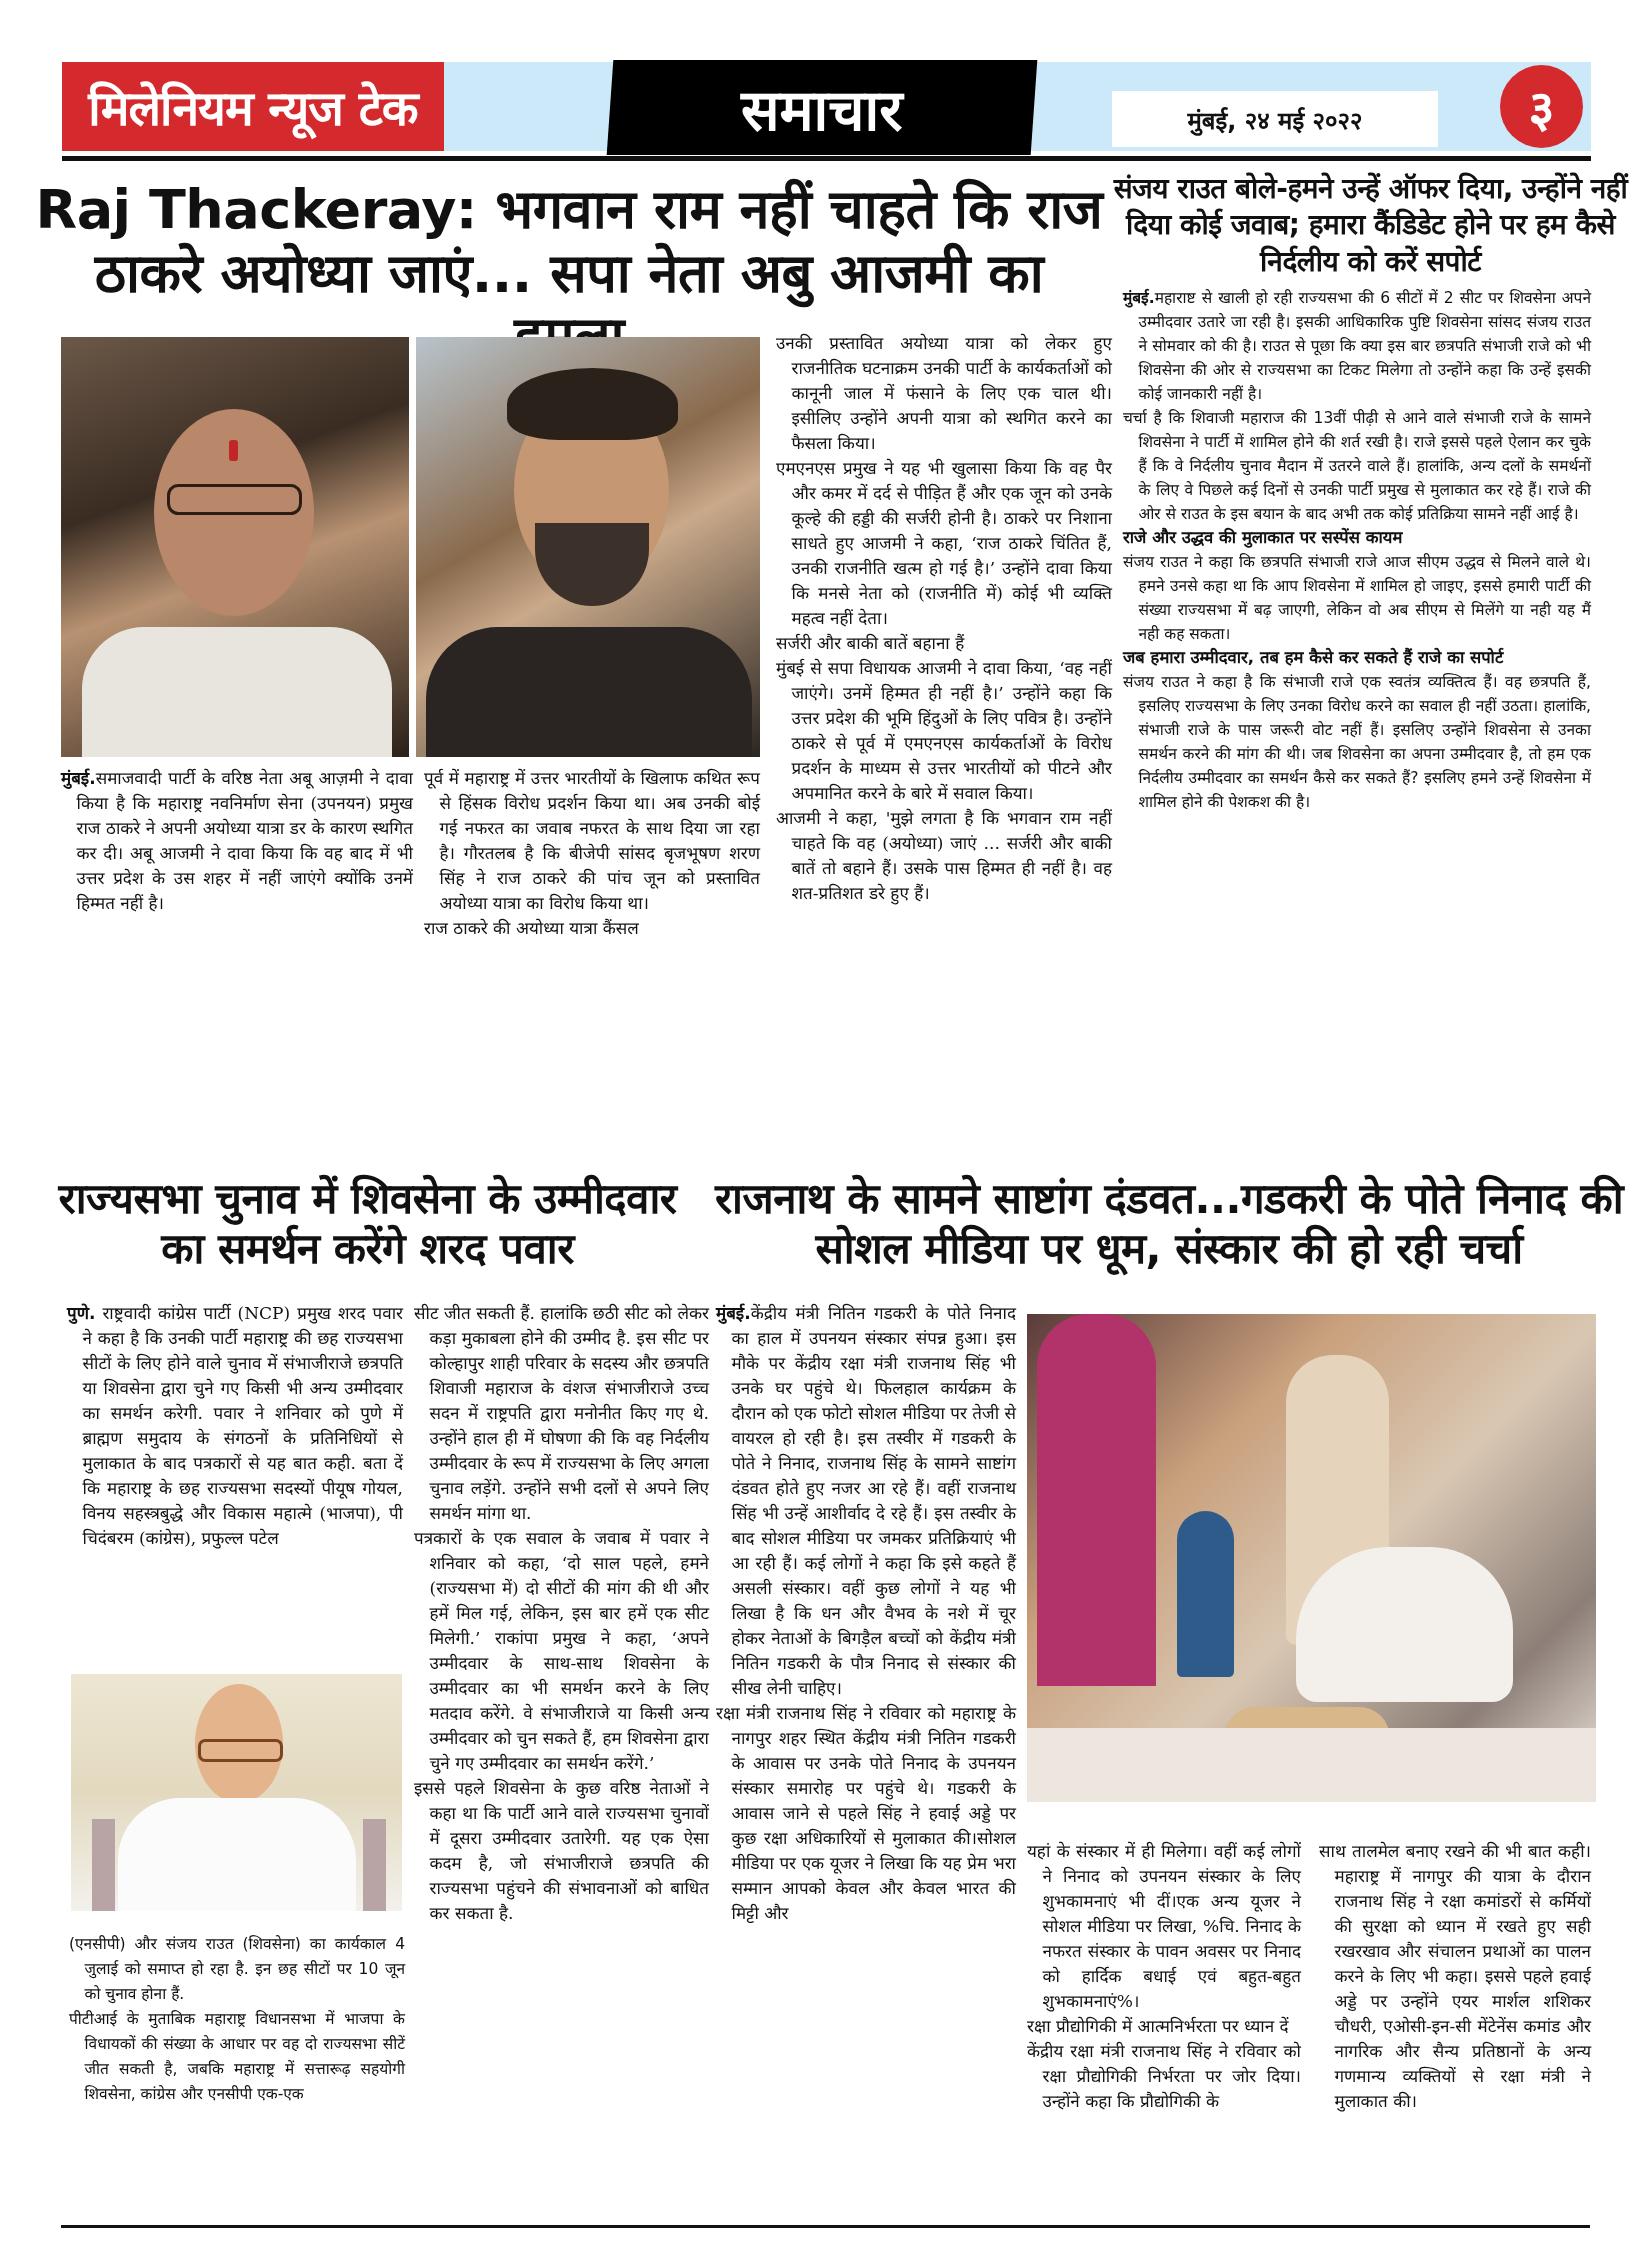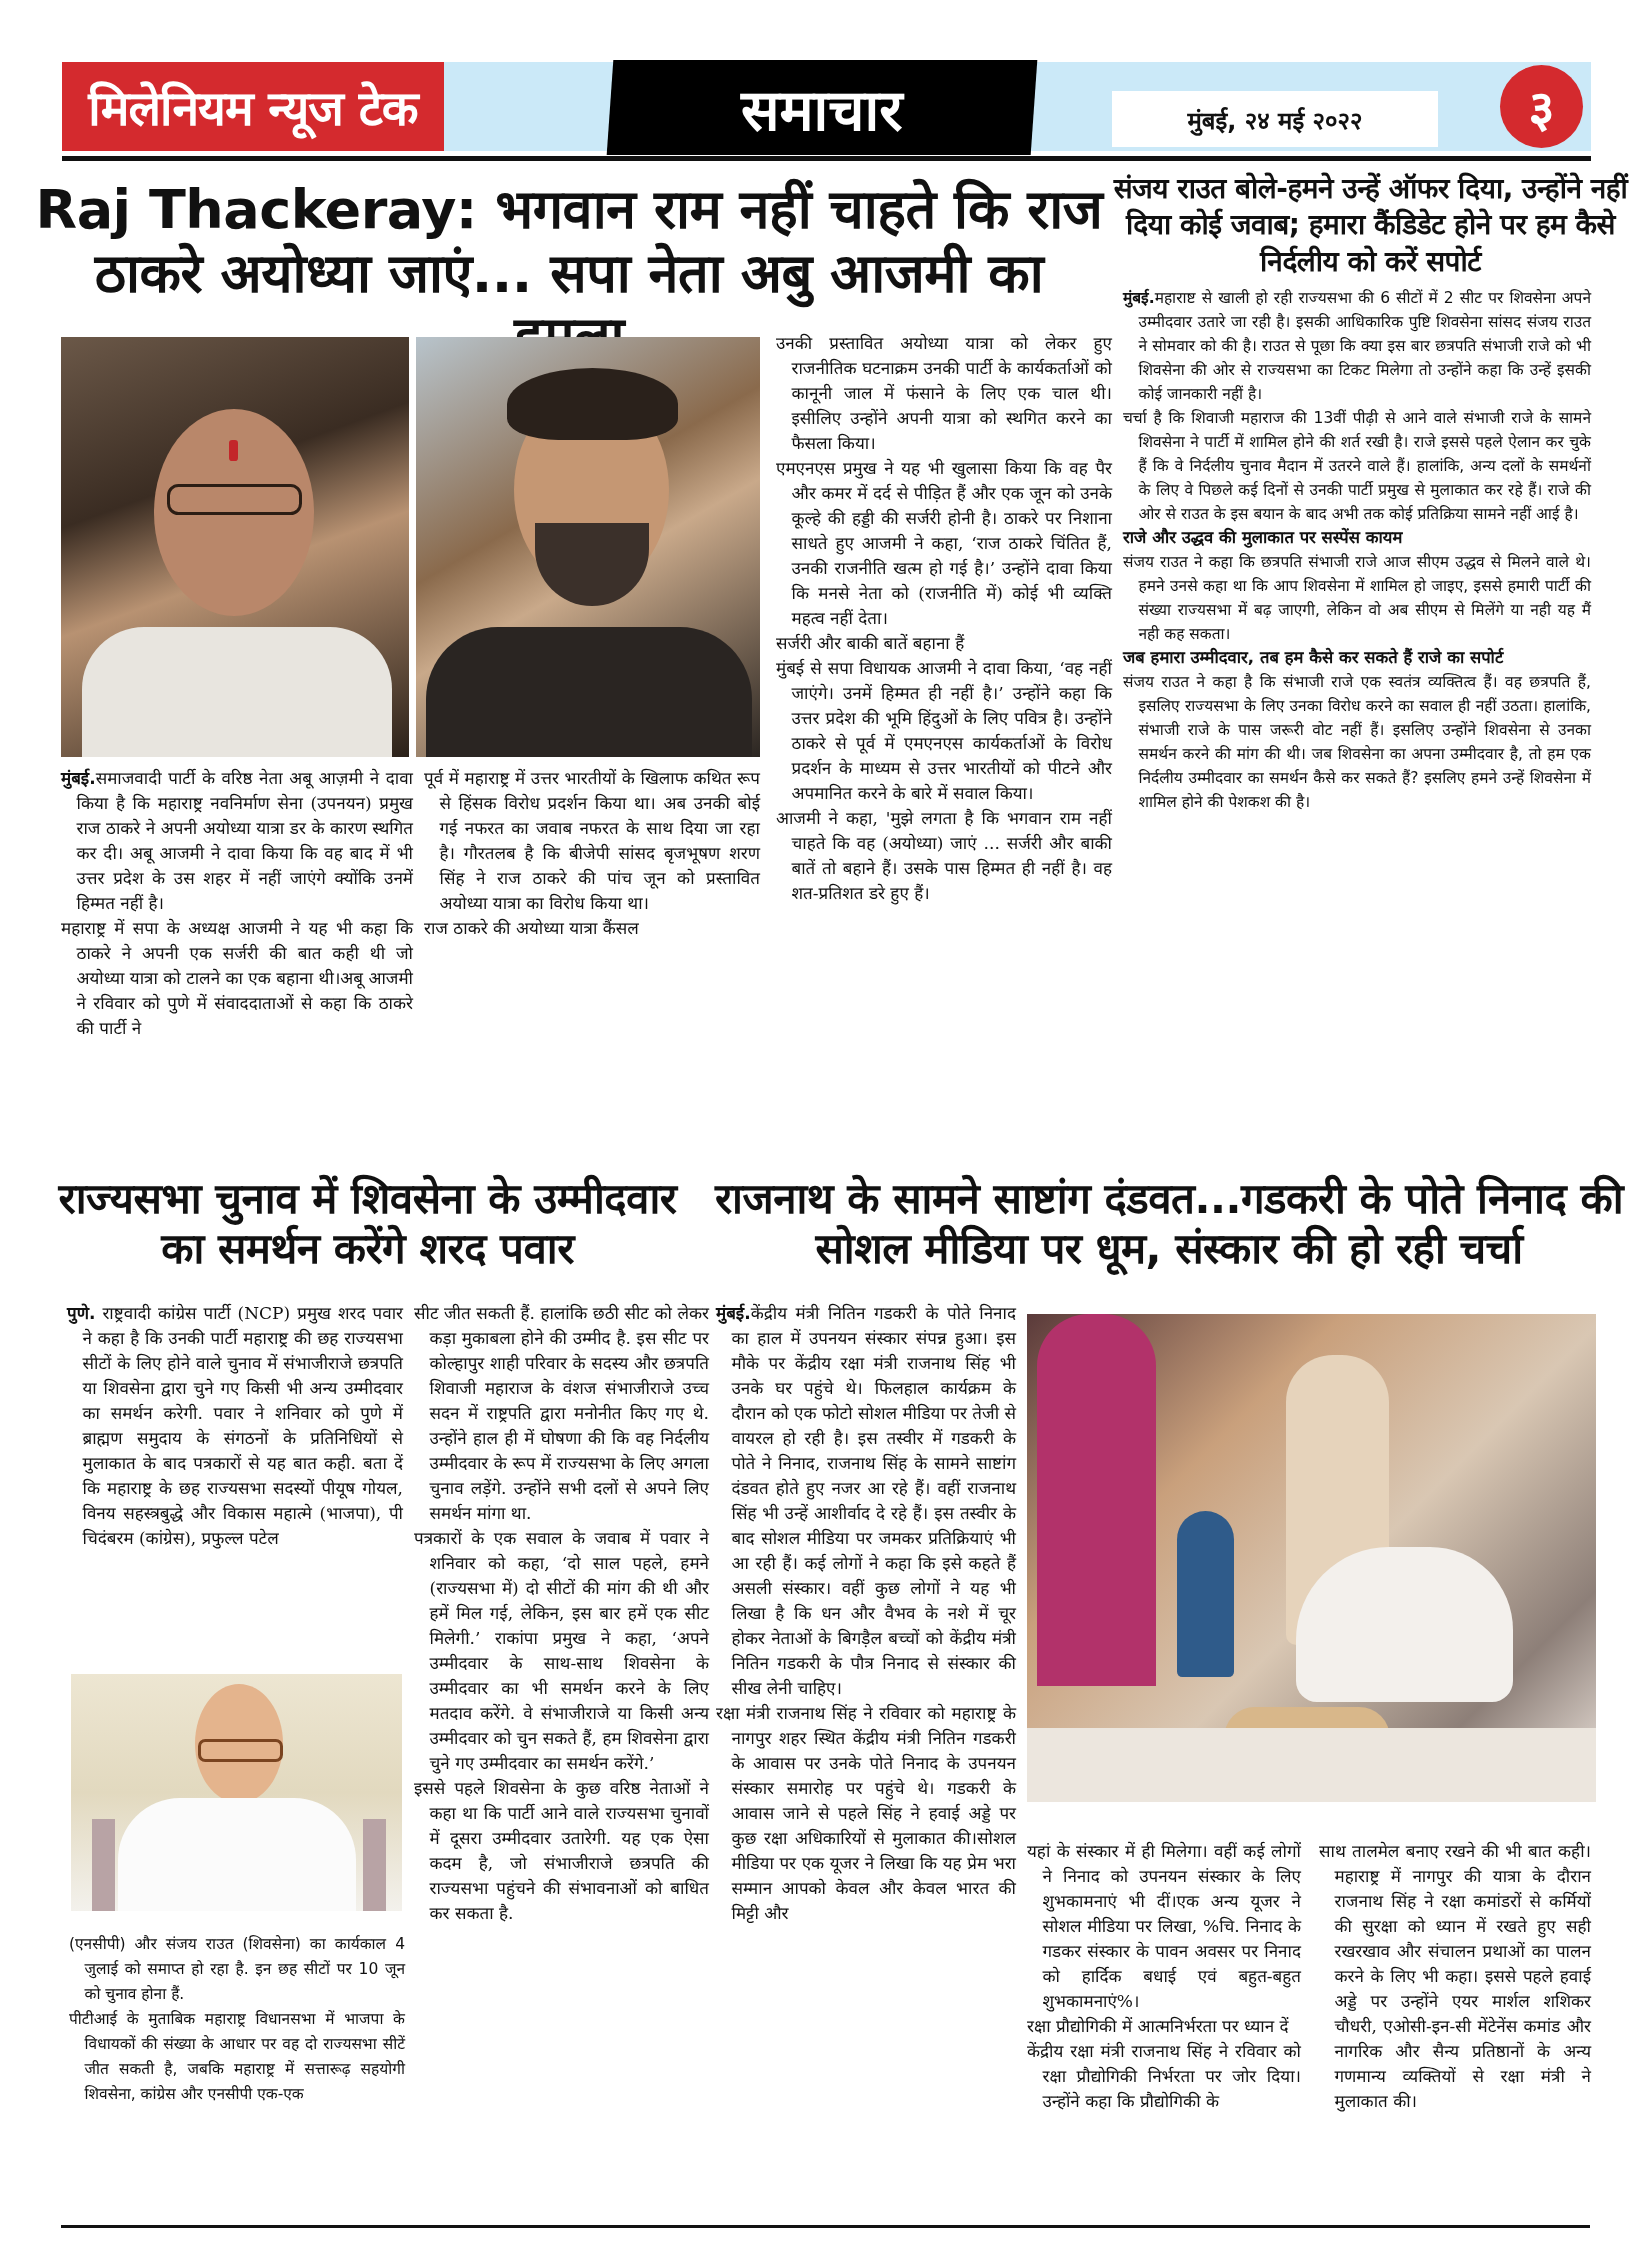--- a/index.html
+++ b/index.html
@@ -55,21 +55,20 @@
 </div>
 <div class="abs photo ph-azmi">
   <div class="face" style="left:98px;top:52px;width:155px;height:202px;background:#c59773;"></div>
   <div class="face" style="left:91px;top:31px;width:171px;height:72px;background:#2a211b;border-radius:50% 50% 30% 30%;"></div>
   <div class="abs" style="left:119px;top:186px;width:114px;height:83px;background:#3b302a;border-radius:0 0 57px 57px;"></div>
   <div class="abs" style="left:10.3px;top:290px;width:326px;height:135px;background:#2a2522;border-radius:72px 72px 0 0;"></div>
 </div>
 
 <div class="abs col" style="left:61px;top:766px;width:352px;">
   <p class="ind"><b>मुंबई.</b><span>समाजवादी पार्टी के वरिष्ठ नेता अबू आज़मी ने दावा किया है कि महाराष्ट्र नवनिर्माण सेना (उपनयन) प्रमुख राज ठाकरे ने अपनी अयोध्या यात्रा डर के कारण स्थगित कर दी। अबू आजमी ने दावा किया कि वह बाद में भी उत्तर प्रदेश के उस शहर में नहीं जाएंगे क्योंकि उनमें हिम्मत नहीं है।</span></p>
-  <p class="ind">महाराष्ट्र में सपा के अध्यक्ष आजमी ने यह भी कहा कि ठाकरे ने अपनी एक सर्जरी की बात कही थी जो अयोध्या यात्रा को टालने का एक बहाना थी।अबू आजमी ने रविवार को पुणे में संवाददाताओं से कहा कि ठाकरे की पार्टी ने</p>
 </div>
 <div class="abs col" style="left:424px;top:766px;width:336px;">
   <p class="ind">पूर्व में महाराष्ट्र में उत्तर भारतीयों के खिलाफ कथित रूप से हिंसक विरोध प्रदर्शन किया था। अब उनकी बोई गई नफरत का जवाब नफरत के साथ दिया जा रहा है। गौरतलब है कि बीजेपी सांसद बृजभूषण शरण सिंह ने राज ठाकरे की पांच जून को प्रस्तावित अयोध्या यात्रा का विरोध किया था।</p>
   <p class="plain">राज ठाकरे की अयोध्या यात्रा कैंसल</p>
 </div>
 <div class="abs col" style="left:776px;top:331px;width:336px;">
   <p class="ind">उनकी प्रस्तावित अयोध्या यात्रा को लेकर हुए राजनीतिक घटनाक्रम उनकी पार्टी के कार्यकर्ताओं को कानूनी जाल में फंसाने के लिए एक चाल थी। इसीलिए उन्होंने अपनी यात्रा को स्थगित करने का फैसला किया।</p>
   <p class="ind">एमएनएस प्रमुख ने यह भी खुलासा किया कि वह पैर और कमर में दर्द से पीड़ित हैं और एक जून को उनके कूल्हे की हड्डी की सर्जरी होनी है। ठाकरे पर निशाना साधते हुए आजमी ने कहा, ‘राज ठाकरे चिंतित हैं, उनकी राजनीति खत्म हो गई है।’ उन्होंने दावा किया कि मनसे नेता को (राजनीति में) कोई भी व्यक्ति महत्व नहीं देता।</p>
   <p class="plain">सर्जरी और बाकी बातें बहाना हैं</p>
   <p class="ind">मुंबई से सपा विधायक आजमी ने दावा किया, ‘वह नहीं जाएंगे। उनमें हिम्मत ही नहीं है।’ उन्होंने कहा कि उत्तर प्रदेश की भूमि हिंदुओं के लिए पवित्र है। उन्होंने ठाकरे से पूर्व में एमएनएस कार्यकर्ताओं के विरोध प्रदर्शन के माध्यम से उत्तर भारतीयों को पीटने और अपमानित करने के बारे में सवाल किया।</p>
@@ -114,21 +113,21 @@
 </div>
 <div class="abs photo ph-gadkari">
   <div class="abs" style="left:10.3px;top:0;width:119px;height:372px;background:#b2326a;border-radius:52px 52px 0 0;"></div>
   <div class="abs" style="left:259px;top:41px;width:103px;height:290px;background:#e6d3bb;border-radius:47px 47px 10.3px 10.3px;"></div>
   <div class="abs" style="left:269px;top:233px;width:217px;height:155px;background:#f3f0ec;border-radius:93px 83px 21px 21px;"></div>
   <div class="abs" style="left:197px;top:393px;width:166px;height:62px;background:#d8b78a;border-radius:31px;"></div>
   <div class="abs" style="left:150px;top:197px;width:57px;height:166px;background:#2f5b8a;border-radius:28.5px 28.5px 5.2px 5.2px;"></div>
   <div class="abs" style="left:0;top:414px;width:569px;height:74px;background:#ece6de;"></div>
 </div>
 <div class="abs col" style="left:1027px;top:1839px;width:274px;">
-  <p class="ind">यहां के संस्कार में ही मिलेगा। वहीं कई लोगों ने निनाद को उपनयन संस्कार के लिए शुभकामनाएं भी दीं।एक अन्य यूजर ने सोशल मीडिया पर लिखा, %चि. निनाद के गडकर संस्कार के पावन अवसर पर निनाद को हार्दिक बधाई एवं बहुत-बहुत शुभकामनाएं%।</p>
+  <p class="ind">यहां के संस्कार में ही मिलेगा। वहीं कई लोगों ने निनाद को उपनयन संस्कार के लिए शुभकामनाएं भी दीं।एक अन्य यूजर ने सोशल मीडिया पर लिखा, %चि. निनाद के नफरत संस्कार के पावन अवसर पर निनाद को हार्दिक बधाई एवं बहुत-बहुत शुभकामनाएं%।</p>
   <p class="ind">रक्षा प्रौद्योगिकी में आत्मनिर्भरता पर ध्यान दें</p>
   <p class="ind">केंद्रीय रक्षा मंत्री राजनाथ सिंह ने रविवार को रक्षा प्रौद्योगिकी निर्भरता पर जोर दिया। उन्होंने कहा कि प्रौद्योगिकी के</p>
 </div>
 <div class="abs col" style="left:1319px;top:1839px;width:272px;">
   <p class="ind">साथ तालमेल बनाए रखने की भी बात कही। महाराष्ट्र में नागपुर की यात्रा के दौरान राजनाथ सिंह ने रक्षा कमांडरों से कर्मियों की सुरक्षा को ध्यान में रखते हुए सही रखरखाव और संचालन प्रथाओं का पालन करने के लिए भी कहा। इससे पहले हवाई अड्डे पर उन्होंने एयर मार्शल शशिकर चौधरी, एओसी-इन-सी मेंटेनेंस कमांड और नागरिक और सैन्य प्रतिष्ठानों के अन्य गणमान्य व्यक्तियों से रक्षा मंत्री ने मुलाकात की।</p>
 </div>
 
 <div class="abs rule" style="left:61px;top:2225px;width:1529px;height:3.1px;"></div>
 
 

